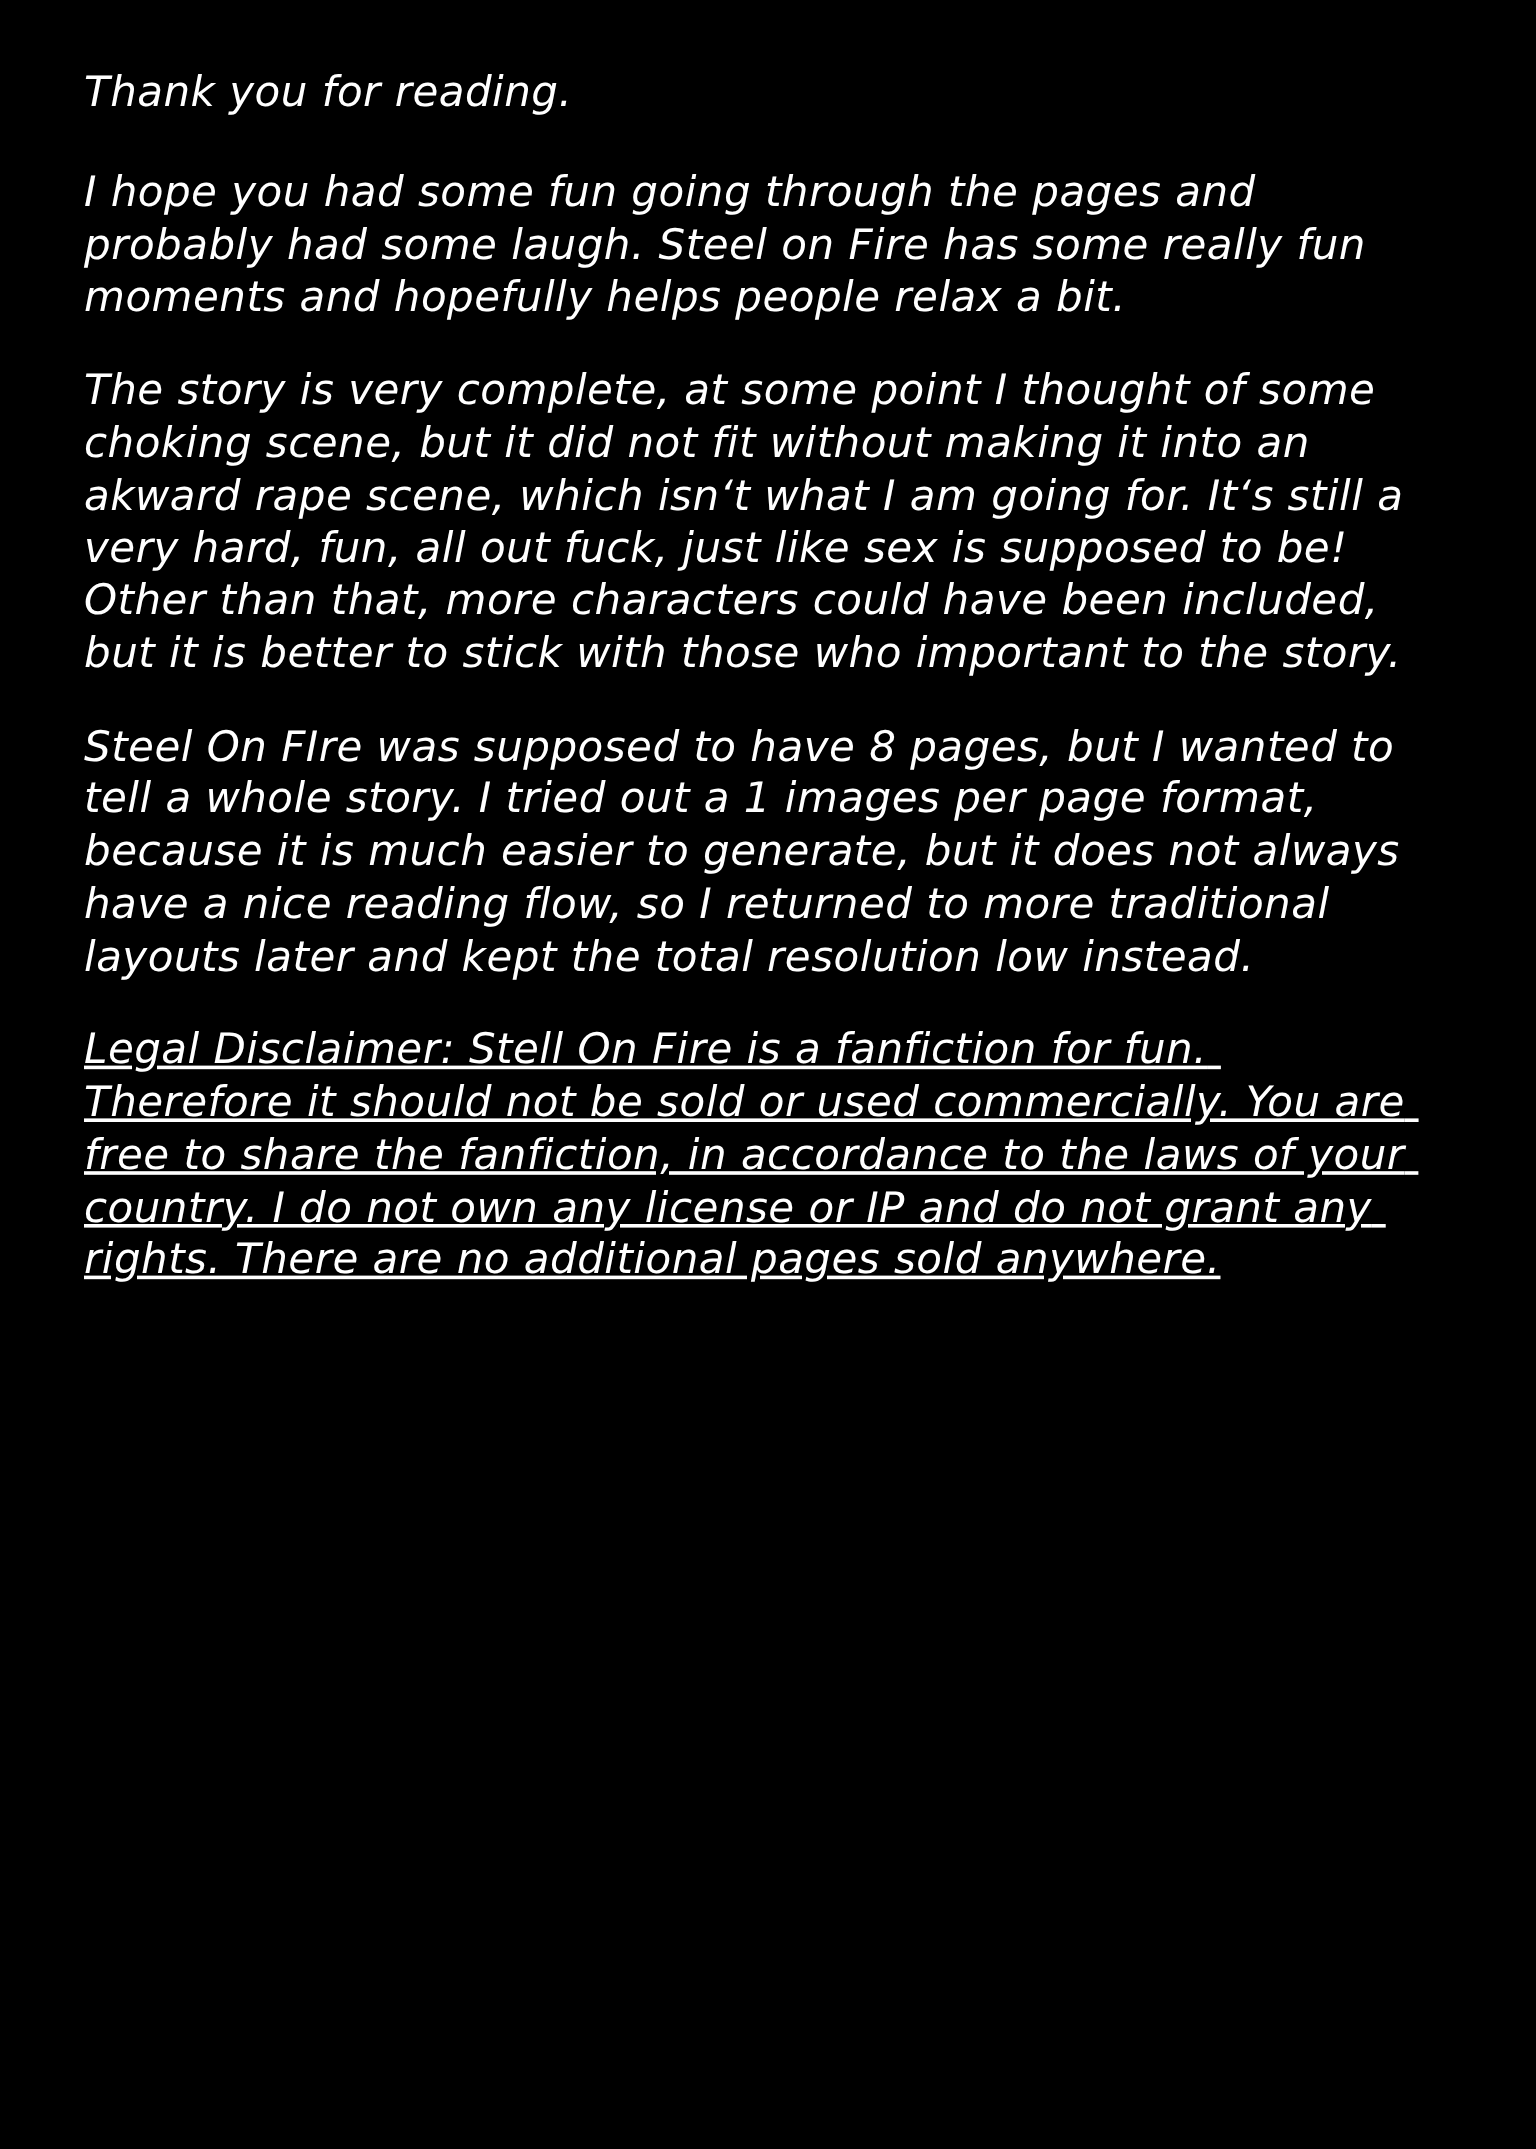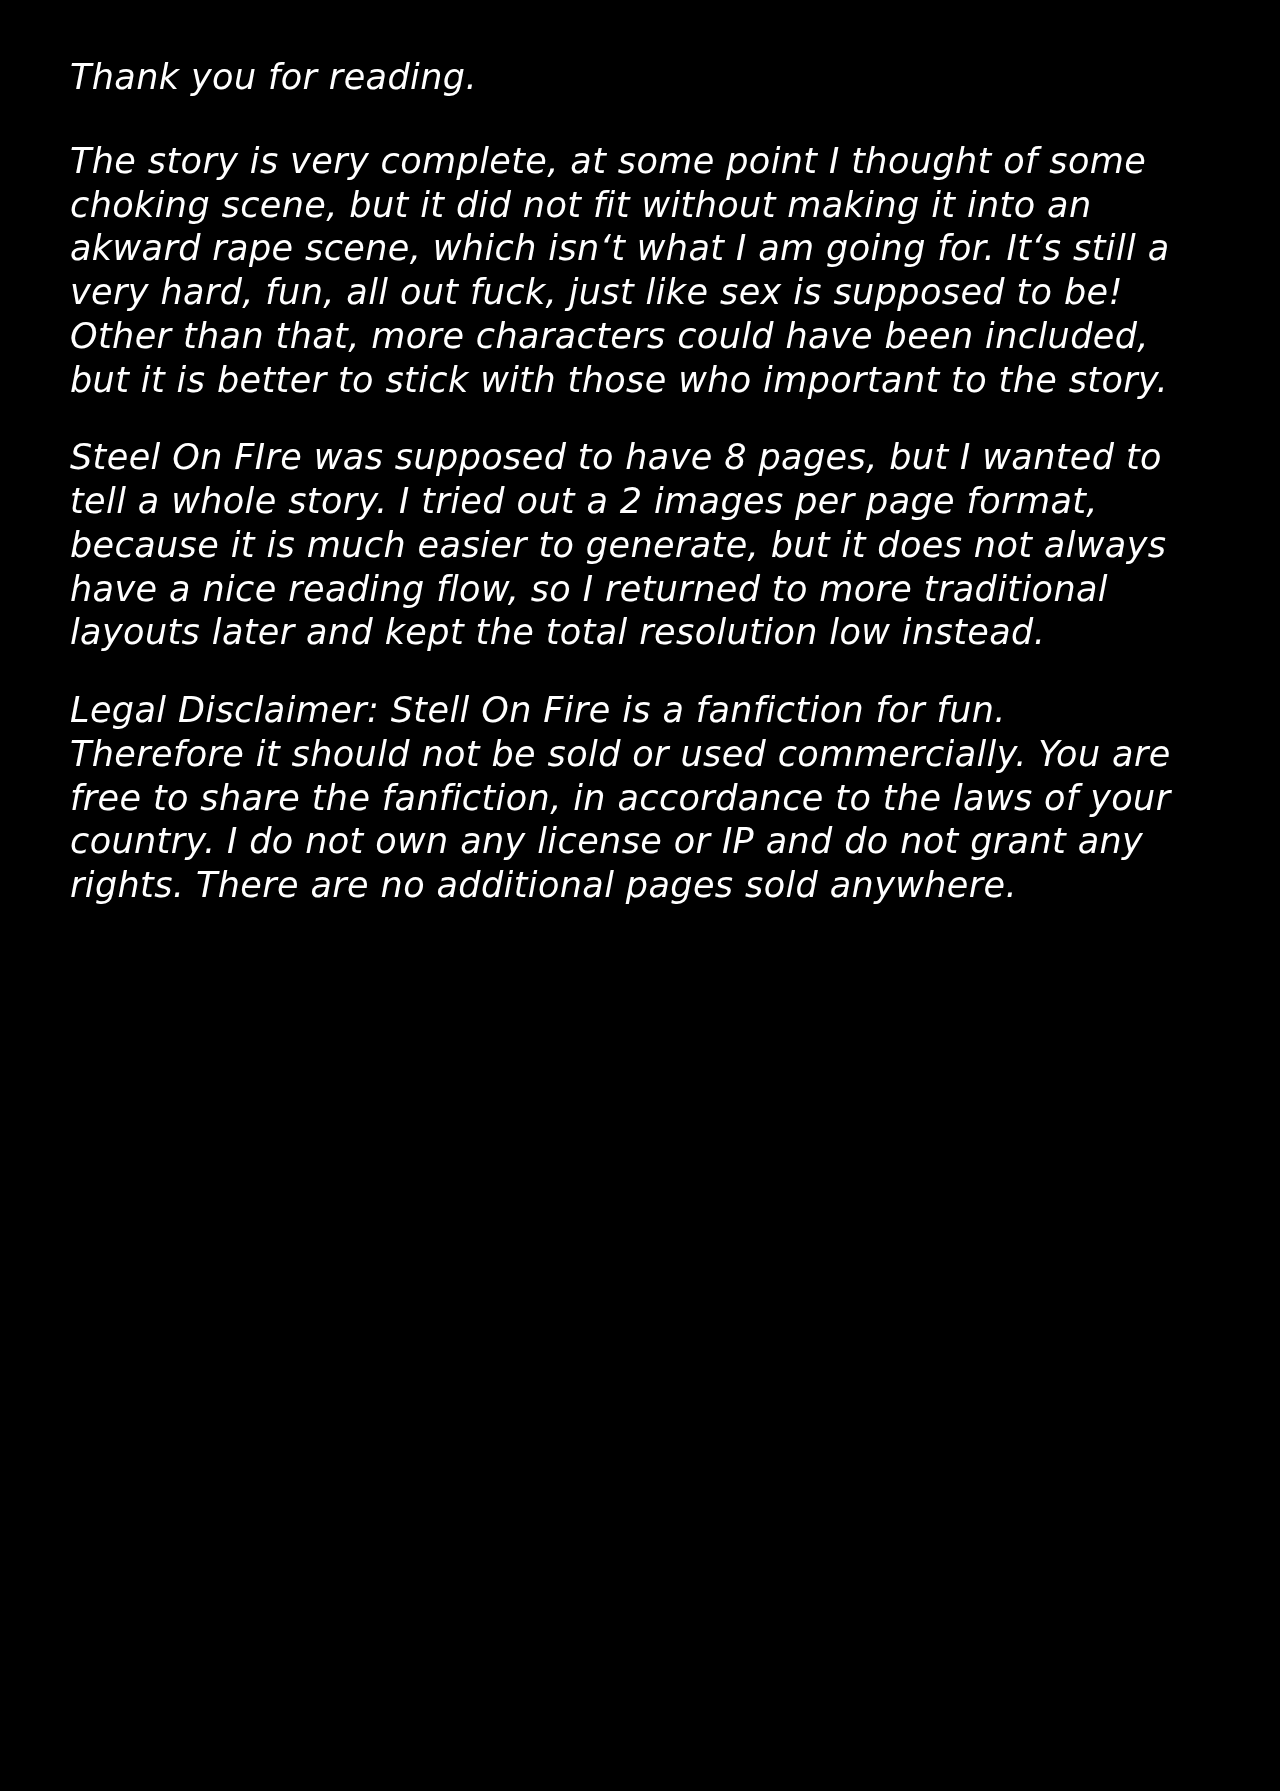--- a/index.html
+++ b/index.html
@@ -31,28 +31,30 @@
     font-weight: 400;
     max-width: 1120px;
   }
   .para {
     margin: 0 0 34px 0;
     white-space: pre-wrap;
     word-wrap: break-word;
   }
   .para:last-child {
     margin-bottom: 4px;
+    text-decoration: underline;
   }
   .para-lead {
     margin-bottom: 40px;
   }
 </style>
 </head>
 <body>
 
 <div class="page">
   <div class="afterword">
     <p class="para para-lead">Thank you for reading.</p>
+    <p class="para">I hope you had some fun going through the pages and probably had some laugh. Steel on Fire has some really fun moments and hopefully helps people relax a bit.</p>
     <p class="para">The story is very complete, at some point I thought of some choking scene, but it did not fit without making it into an akward rape scene, which isn‘t what I am going for. It‘s still a very hard, fun, all out fuck, just like sex is supposed to be! Other than that, more characters could have been included, but it is better to stick with those who important to the story.</p>
-    <p class="para">Steel On FIre was supposed to have 8 pages, but I wanted to tell a whole story. I tried out a 2 images per page format, because it is much easier to generate, but it does not always have a nice reading flow, so I returned to more traditional layouts later and kept the total resolution low instead.</p>
+    <p class="para">Steel On FIre was supposed to have 8 pages, but I wanted to tell a whole story. I tried out a 1 images per page format, because it is much easier to generate, but it does not always have a nice reading flow, so I returned to more traditional layouts later and kept the total resolution low instead.</p>
     <p class="para">Legal Disclaimer: Stell On Fire is a fanfiction for fun. Therefore it should not be sold or used commercially. You are free to share the fanfiction, in accordance to the laws of your country. I do not own any license or IP and do not grant any rights. There are no additional pages sold anywhere.</p>
   </div>
 </div>
 
 </body></html>

